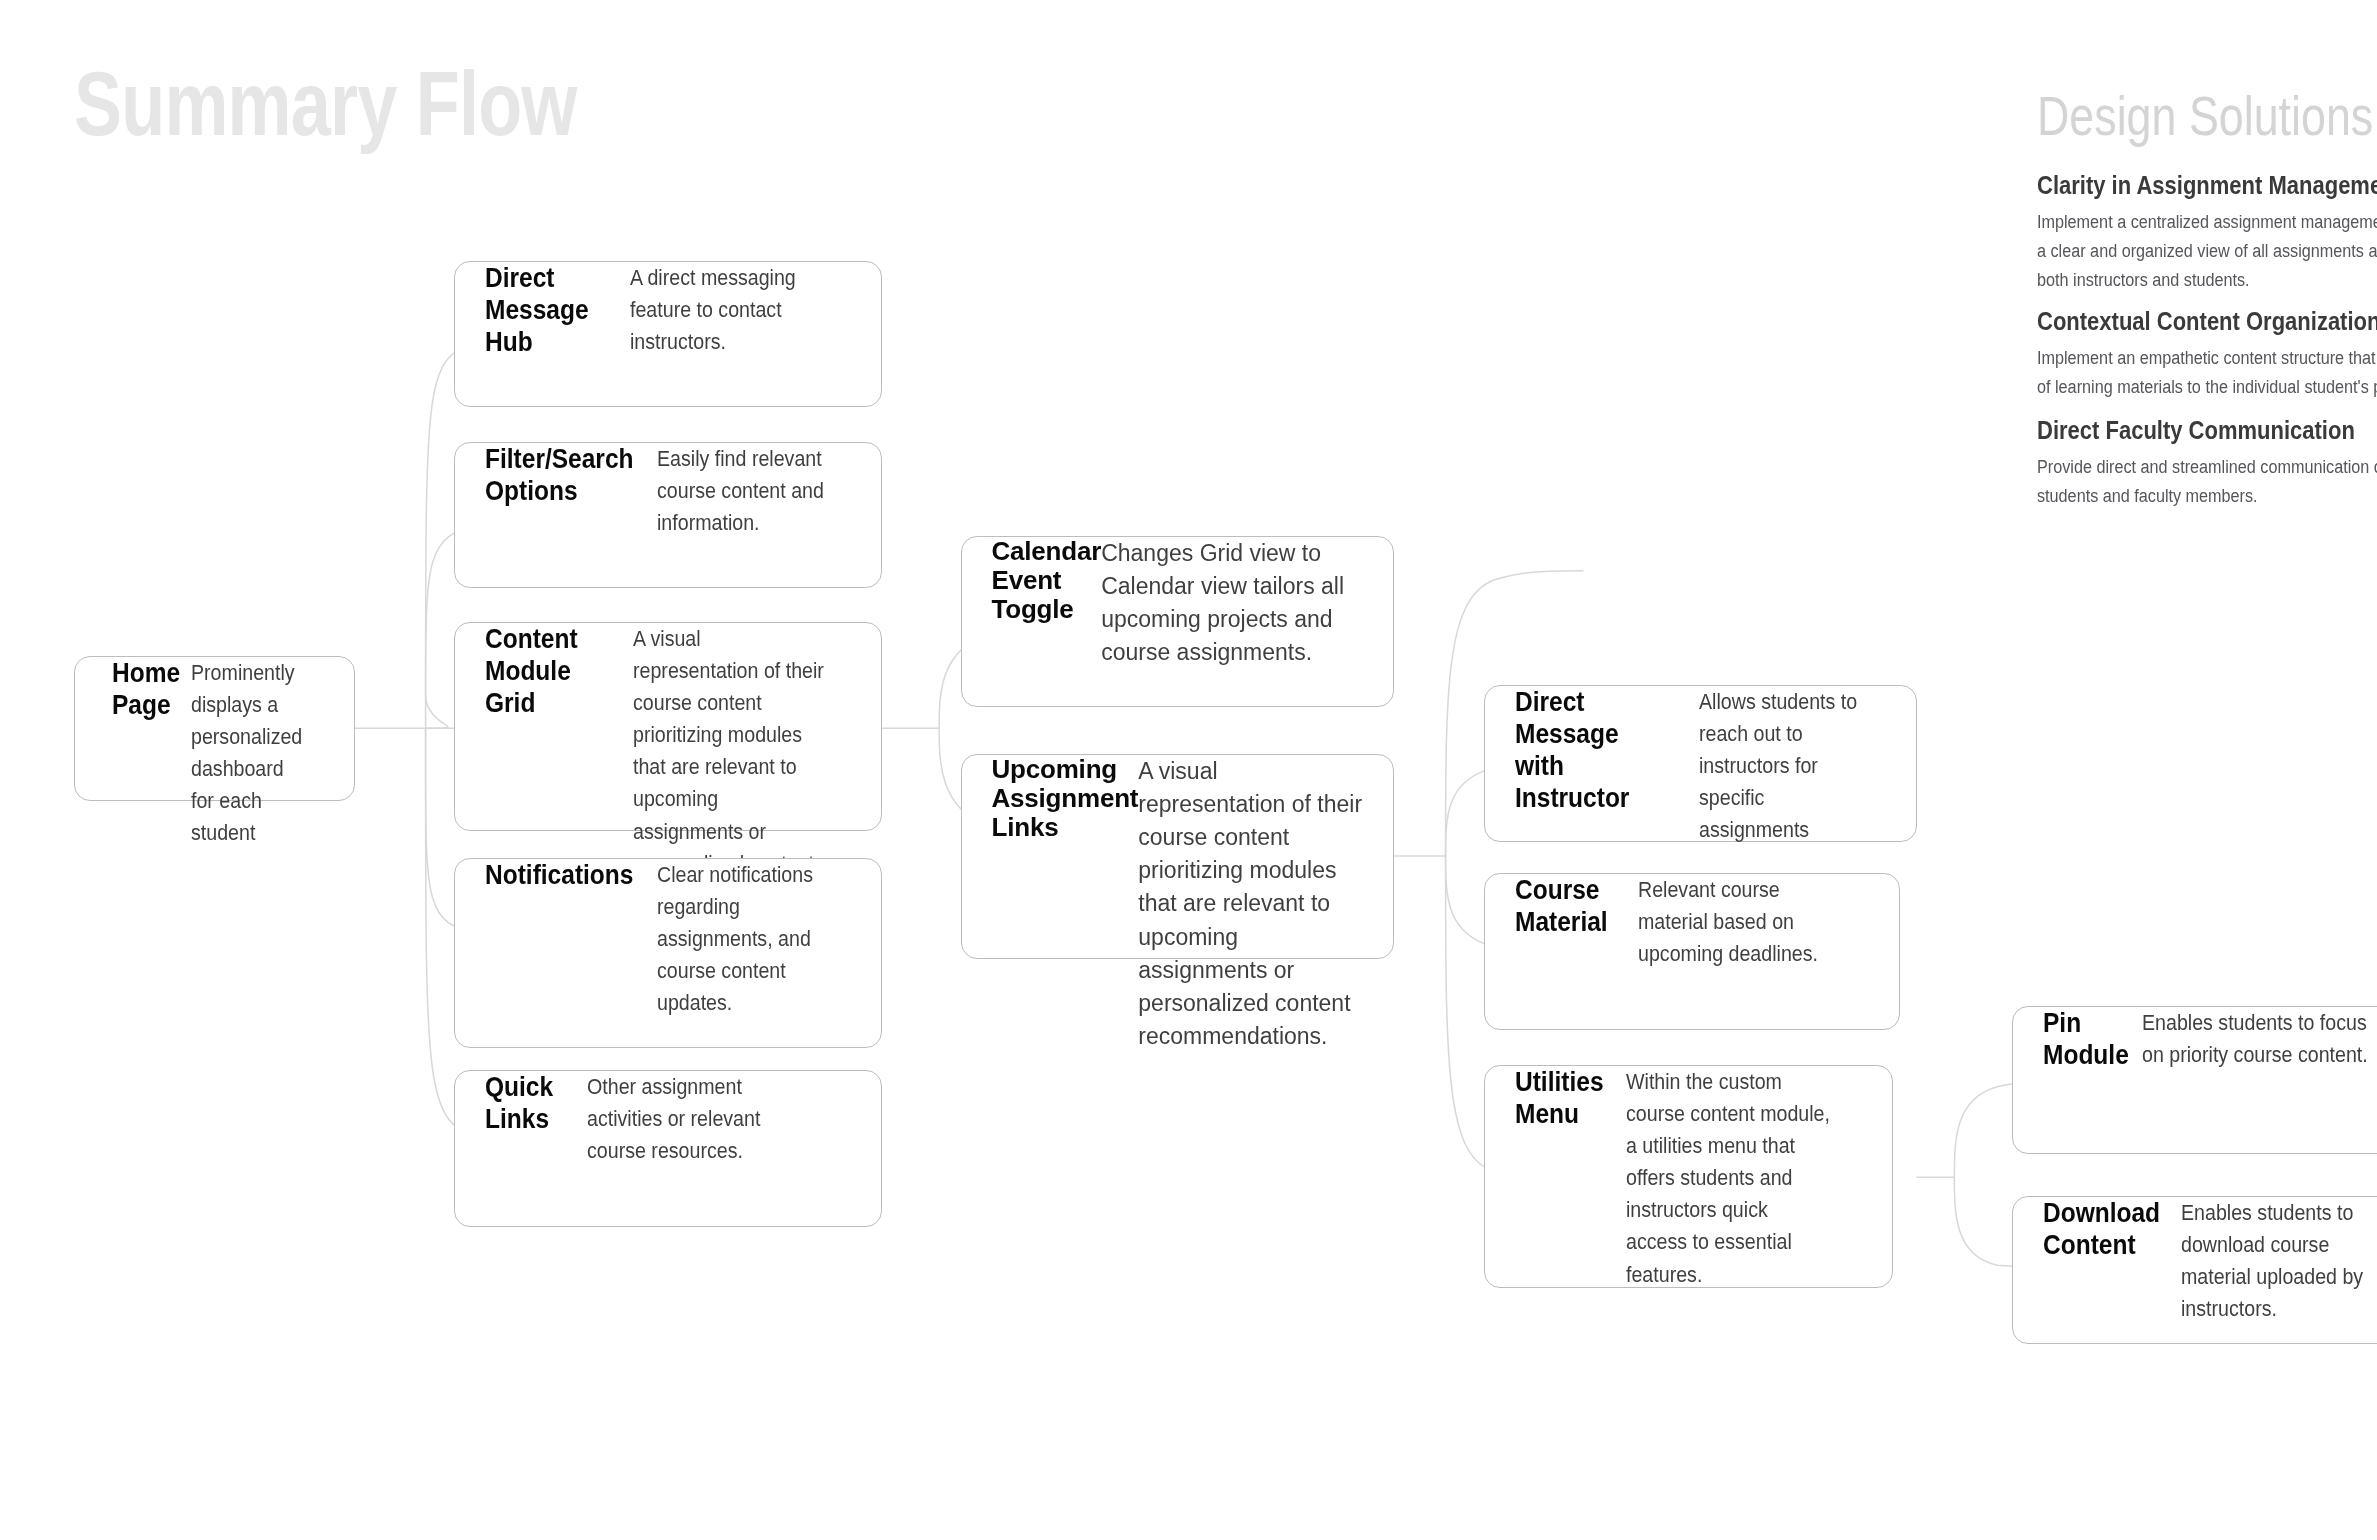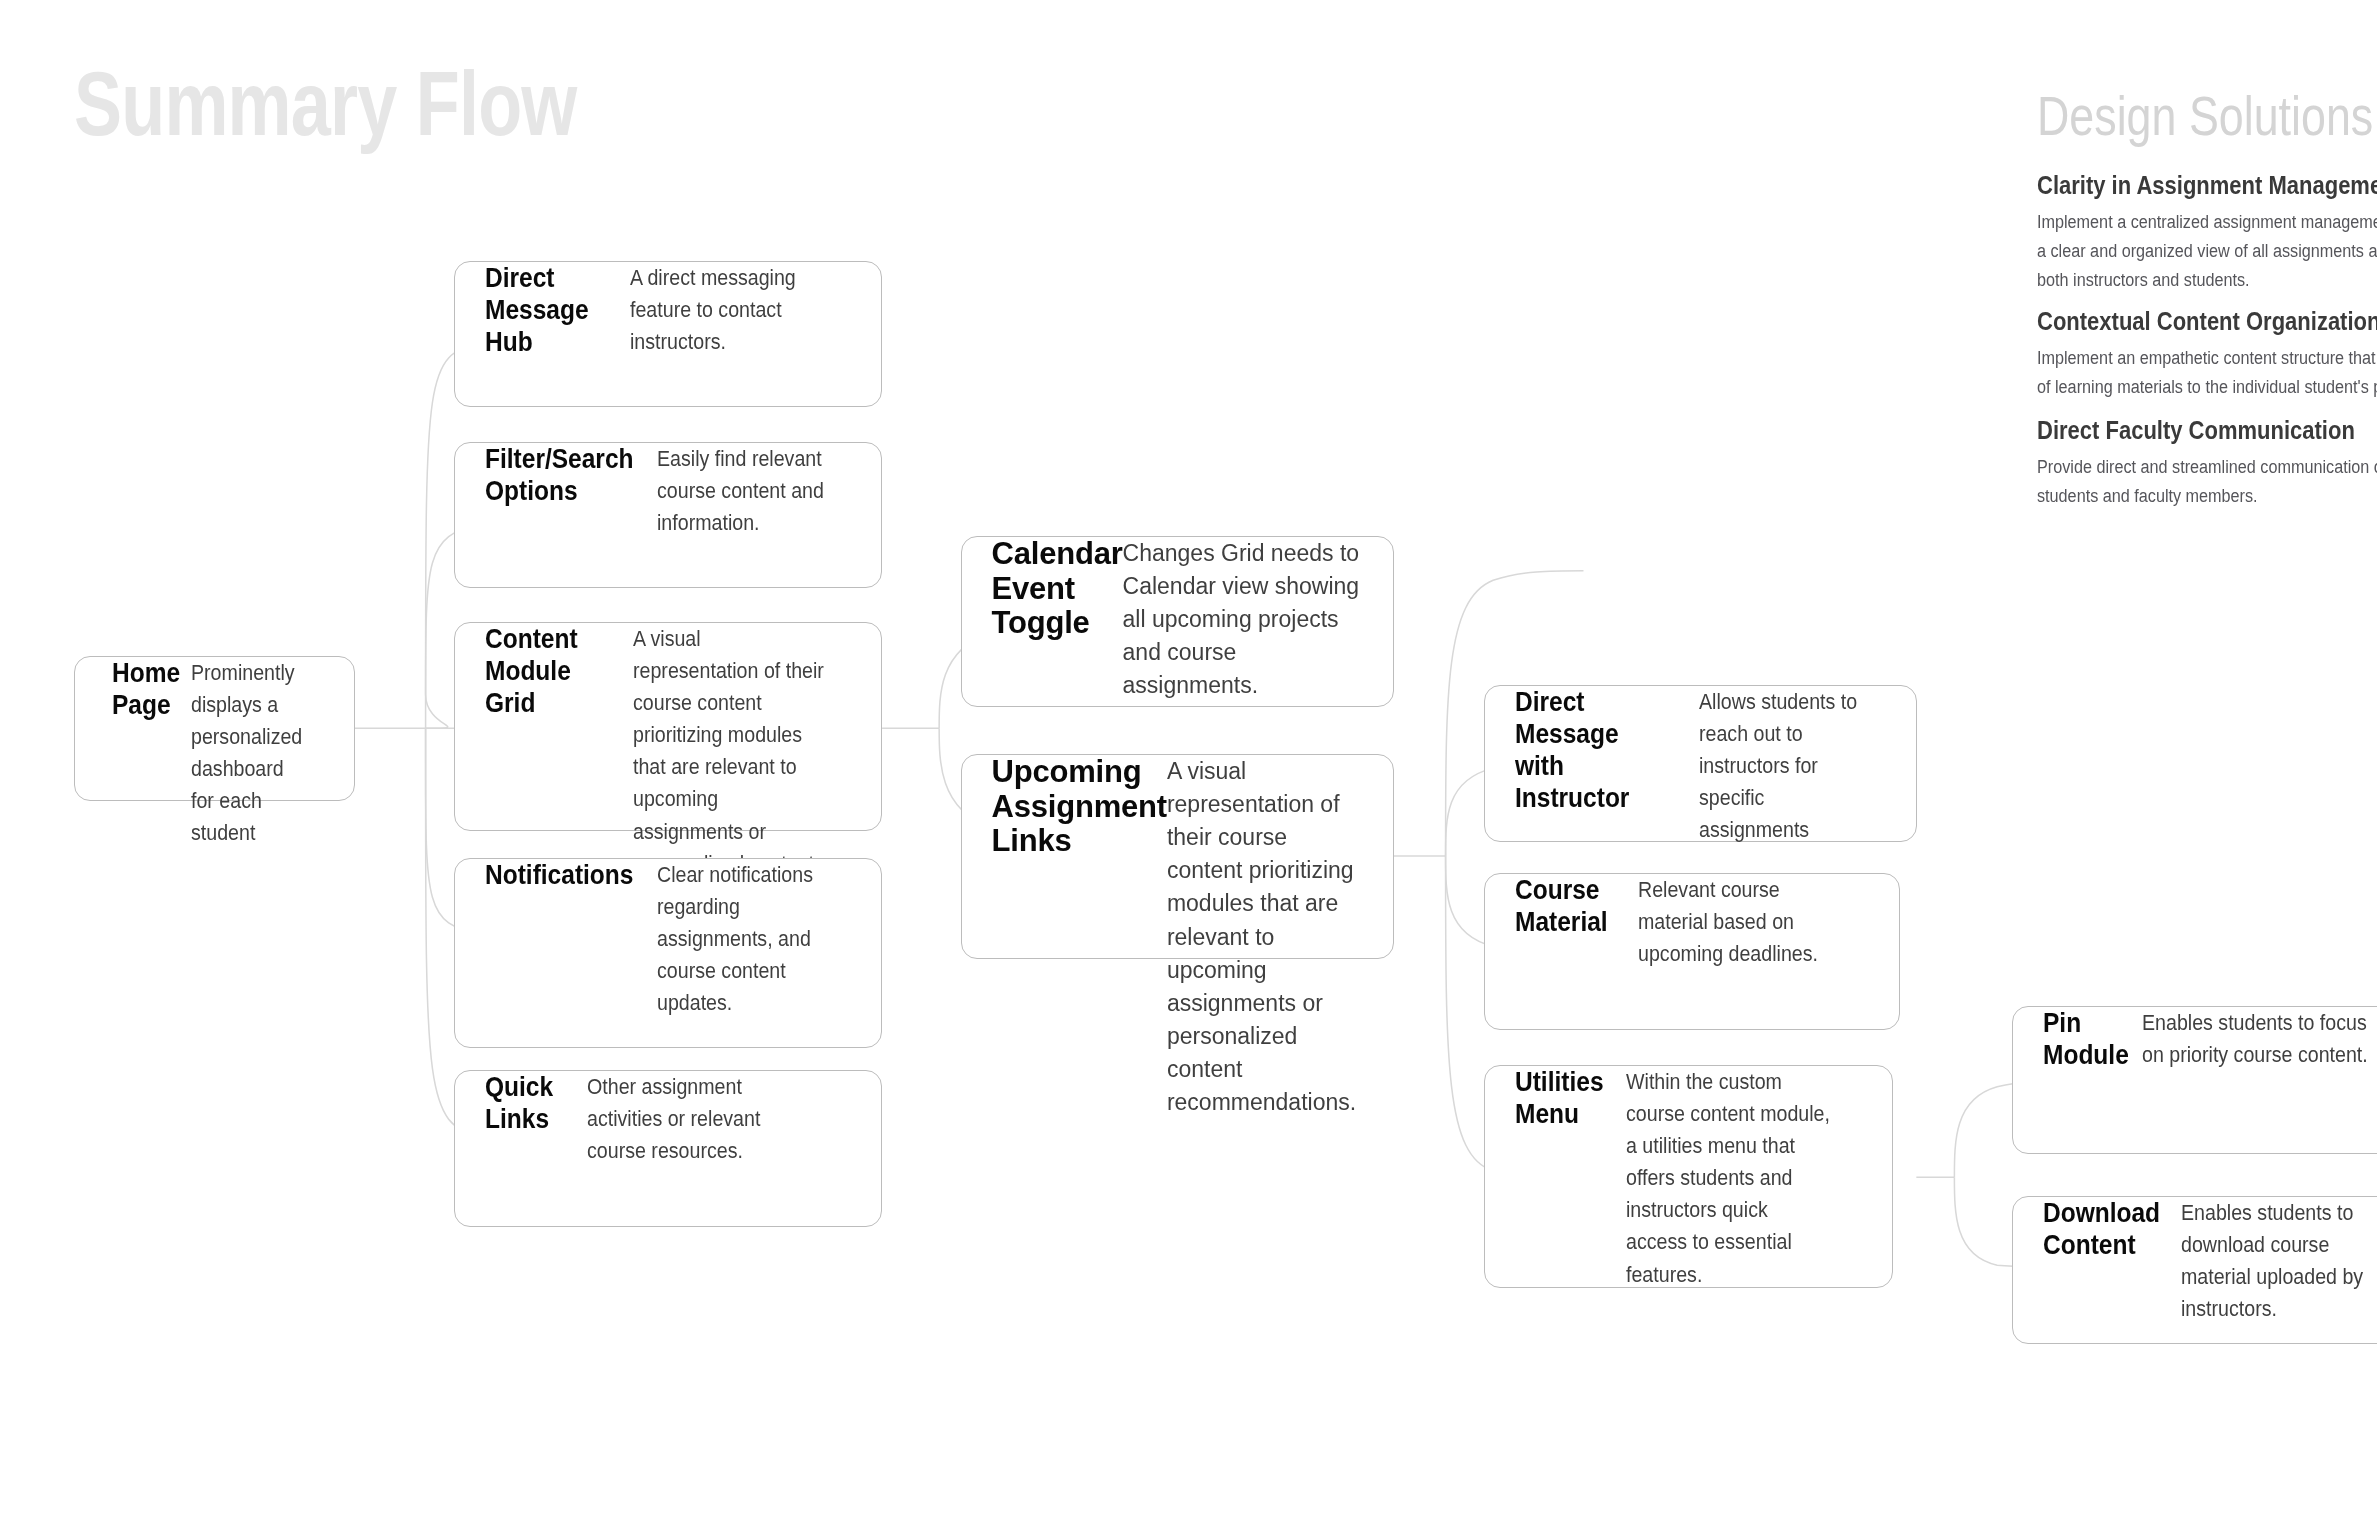--- a/index.html
+++ b/index.html
@@ -81,21 +81,21 @@
   .card .card-desc {
     color: #3f3f3f;
     line-height: 1.44;
   }
 
   
   .card.cond .card-title { font-size: 28.5px; transform: scaleX(0.86); transform-origin: left center; }
   .card.cond .card-desc  { font-size: 22.3px; transform: scaleX(0.88); transform-origin: left top; width: 113%; }
 
   
-  .card.wide .card-title { font-size: 31px; letter-spacing: -0.2px; }
+  .card.wide .card-title { font-size: 26px; letter-spacing: -0.2px; }
   .card.wide .card-desc  { font-size: 23px; }
 
   
   .solution {
     position: absolute;
     width: 523px;
   }
   .solution-heading {
     font-size: 25px;
     font-weight: 700;
@@ -202,21 +202,21 @@
     <div class="card-desc">Other assignment activities or relevant course resources.</div>
   </div>
 
   <div class="card cond" style="left:454px; top:858px; width:428px; height:190px;">
     <div class="card-title">Notifications</div>
     <div class="card-desc">Clear notifications regarding assignments, and course content updates.</div>
   </div>
 
   <div class="card wide" style="left:961px; top:536px; width:433px; height:171px;">
     <div class="card-title">Calendar Event Toggle</div>
-    <div class="card-desc">Changes Grid needs to Calendar view showing all upcoming projects and course assignments.</div>
+    <div class="card-desc">Changes Grid view to Calendar view tailors all upcoming projects and course assignments.</div>
   </div>
 
   <div class="card wide" style="left:961px; top:754px; width:433px; height:205px;">
     <div class="card-title">Upcoming Assignment Links</div>
     <div class="card-desc">A visual representation of their course content prioritizing modules that are relevant to upcoming assignments or personalized content recommendations.</div>
   </div>
 
 
   <div class="card cond" style="left:1484px; top:685px; width:433px; height:157px;">
     <div class="card-title">Direct Message with Instructor</div>

